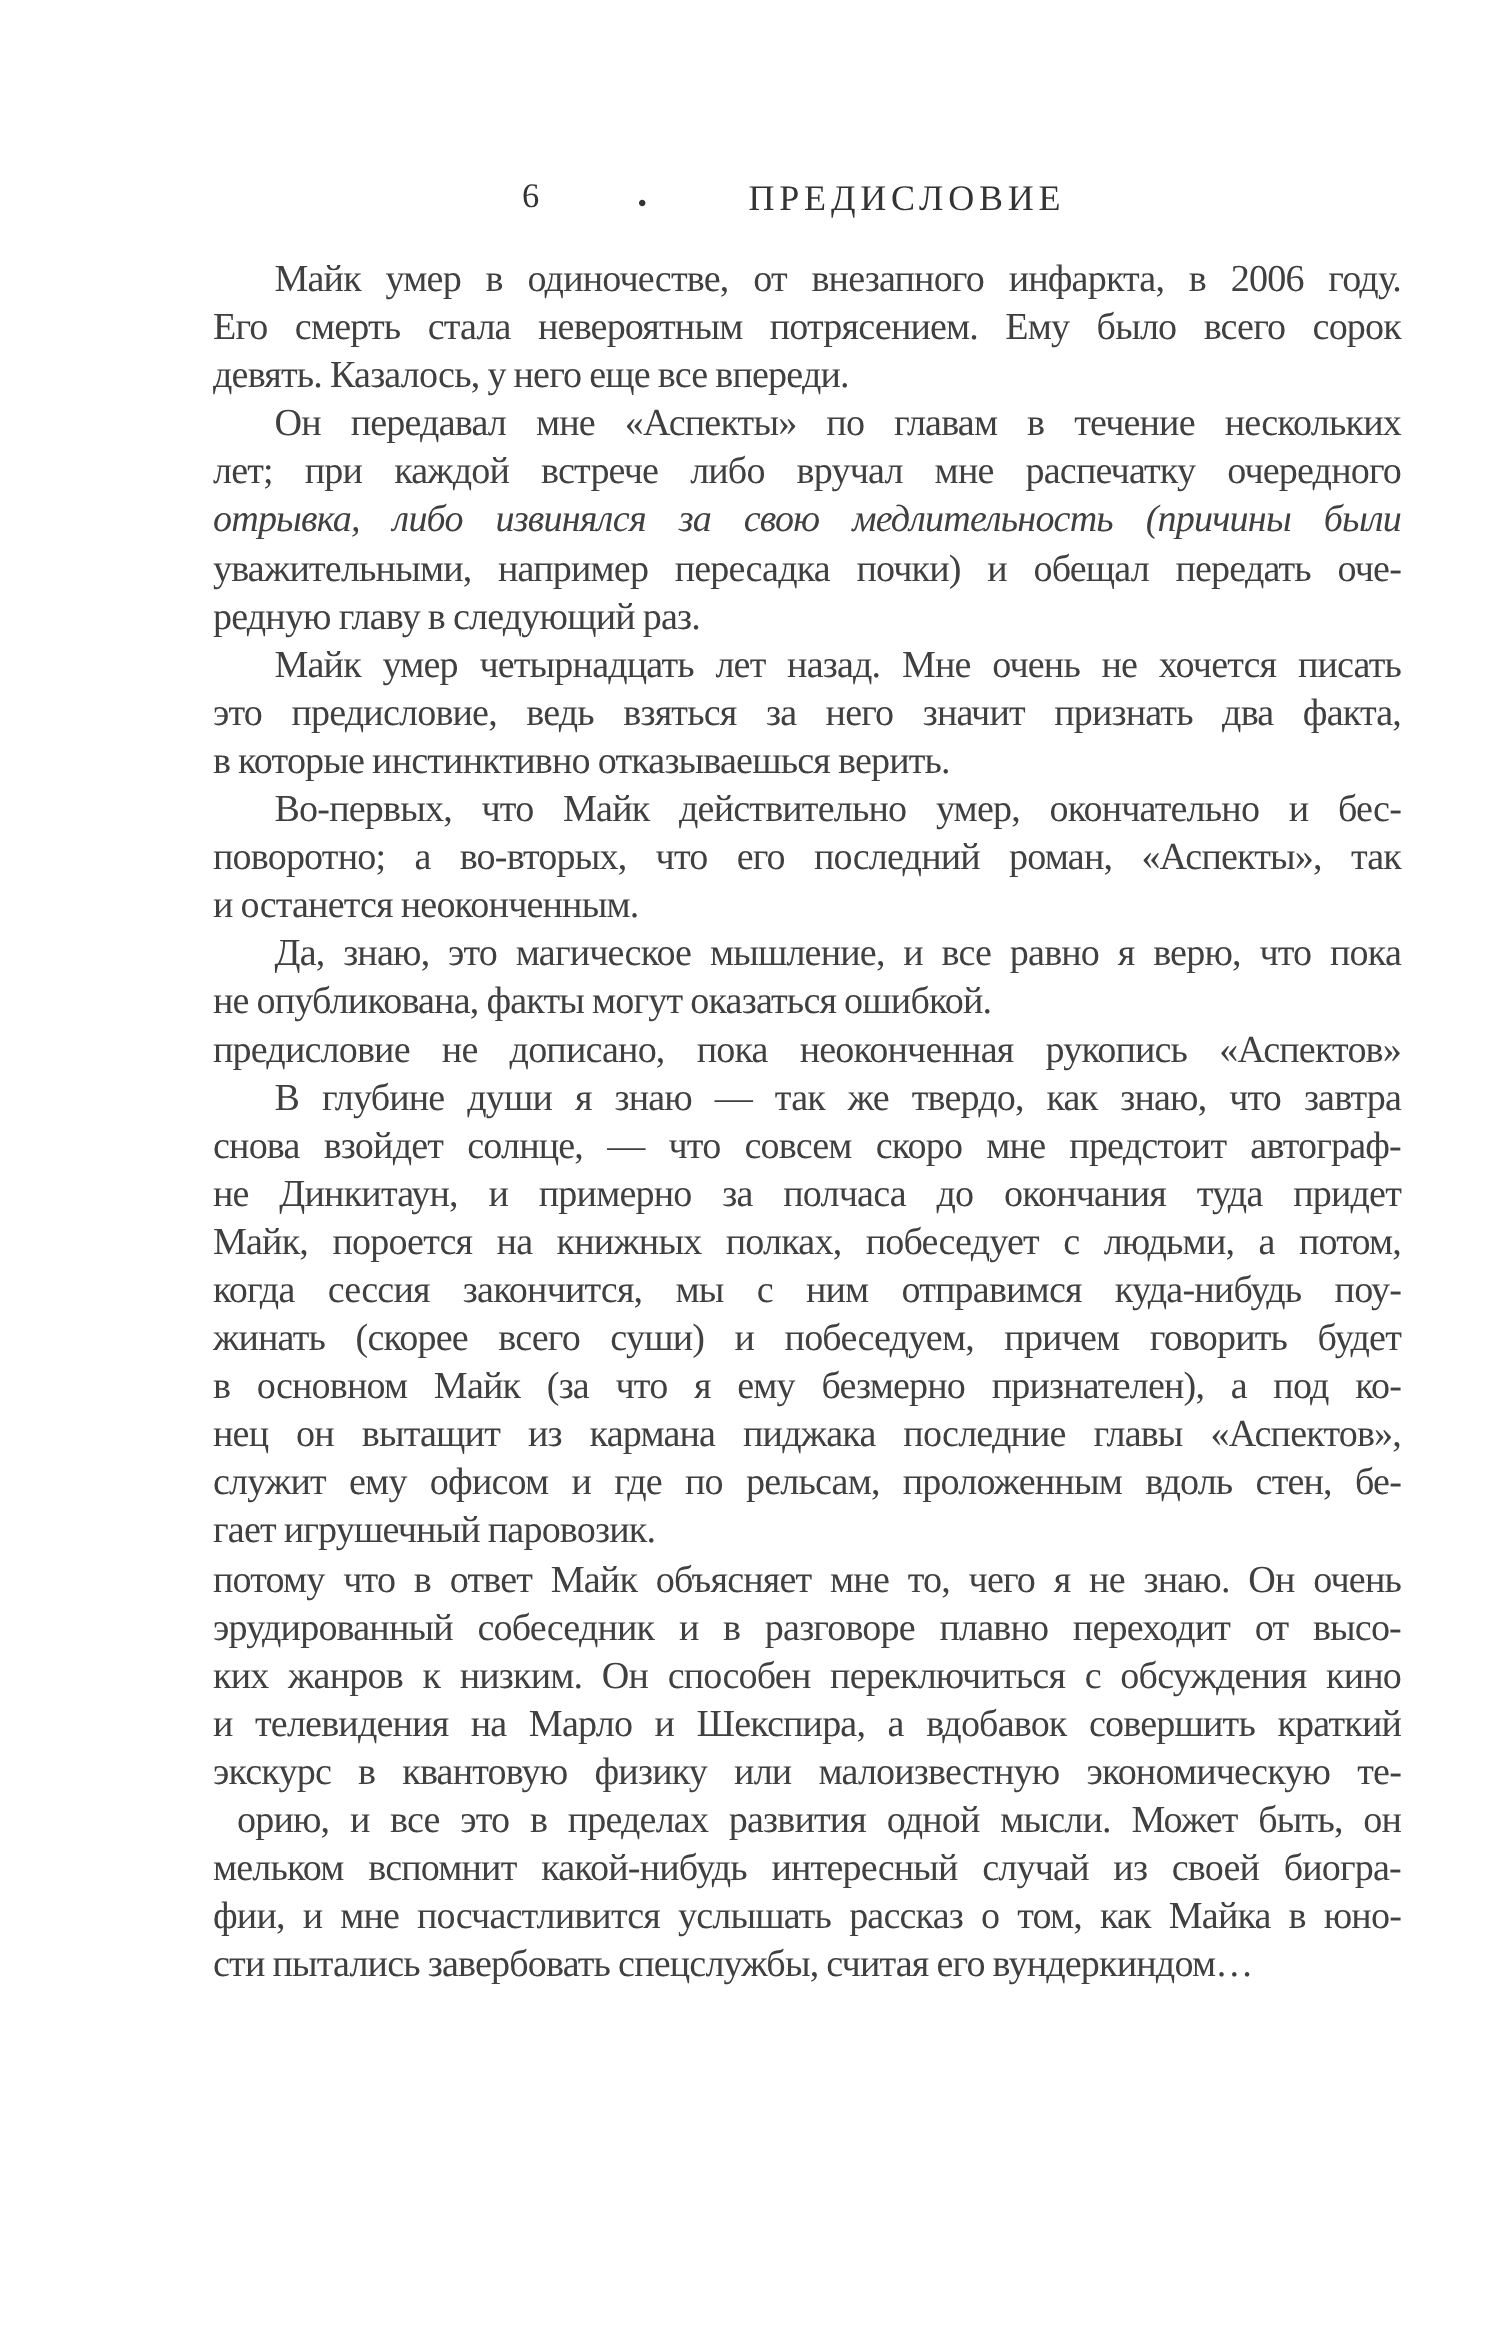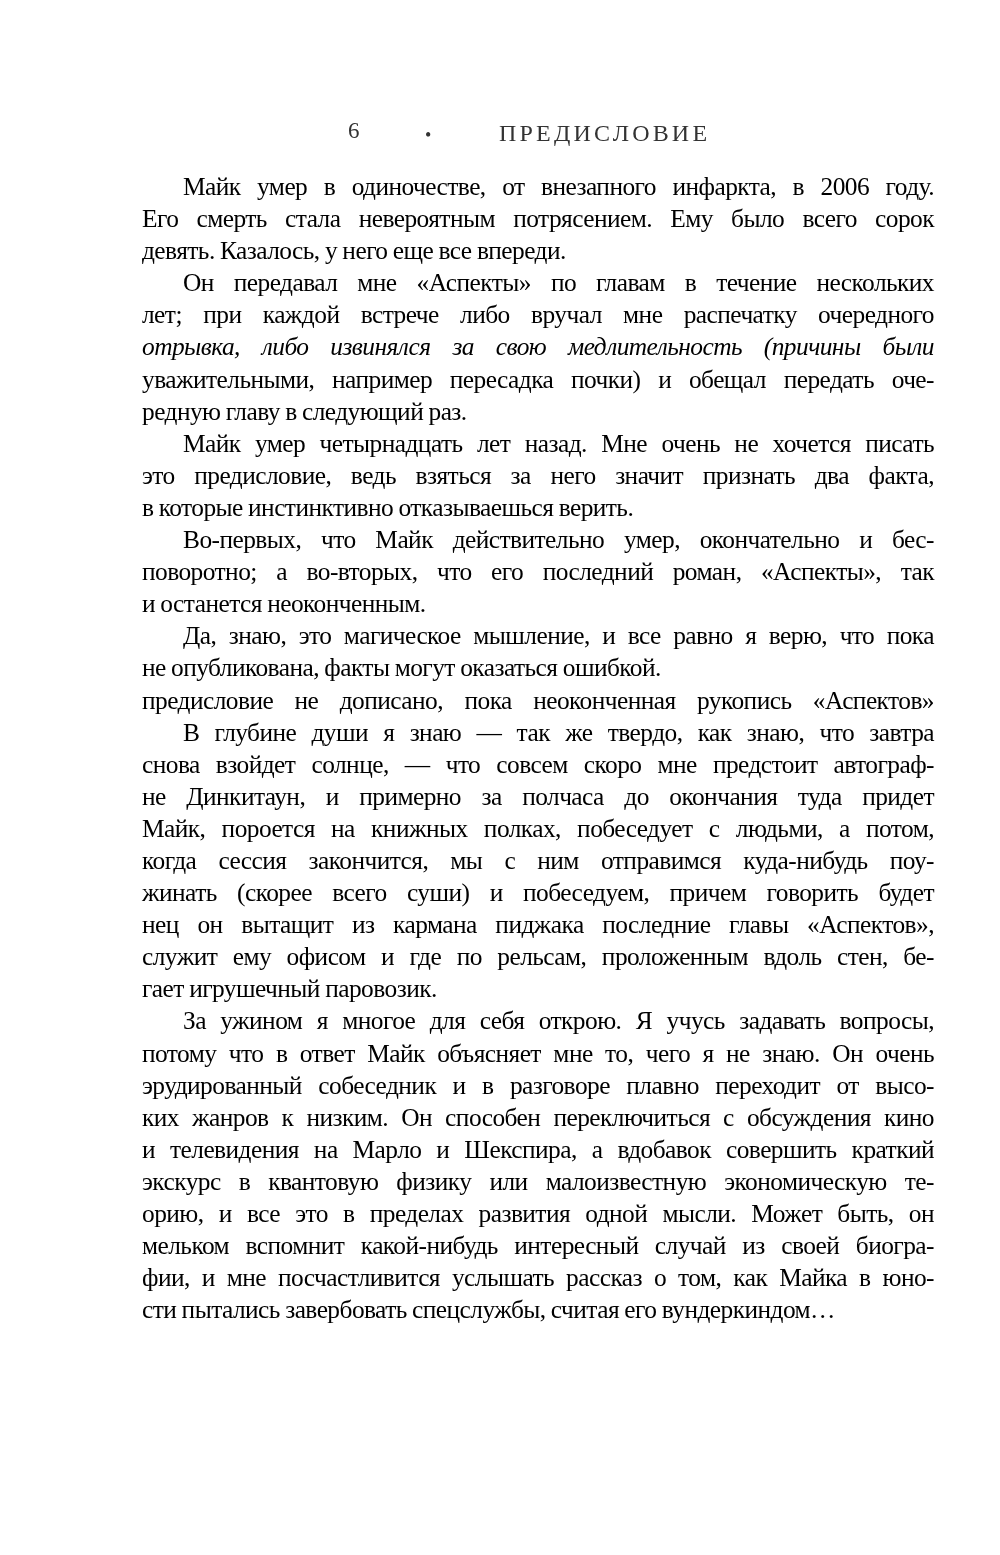--- a/index.html
+++ b/index.html
@@ -53,21 +53,21 @@
     .body-text {
       position: absolute;
       top: 170px;
       left: 0;
       width: 792px;
       font-size: 25.4px;
       line-height: 32.1px;
       text-align: justify;
       letter-spacing: -0.55px;
       word-spacing: -0.5px;
-      color: #000000;
+      color: #404040;
     }
     .body-text p {
       margin: 0;
       text-indent: 41px;
       hyphens: manual;
     }
     .body-text p .line {
       display: block;
       text-align: justify;
       text-align-last: justify;
@@ -115,30 +115,30 @@
         <span class="line last" style="text-indent: 0px;">не опубликована, факты могут оказаться ошибкой.</span>
         <span class="line" style="text-indent: 0px;">предисловие не дописано, пока неоконченная рукопись «Аспектов»</span>
       </p>
       <p>
         <span class="line">В глубине души я знаю — так же твердо, как знаю, что завтра</span>
         <span class="line" style="text-indent: 0px;">снова взойдет солнце, — что совсем скоро мне предстоит автограф-</span>
         <span class="line" style="text-indent: 0px;">не Динкитаун, и примерно за полчаса до окончания туда придет</span>
         <span class="line" style="text-indent: 0px;">Майк, пороется на книжных полках, побеседует с людьми, а потом,</span>
         <span class="line" style="text-indent: 0px;">когда сессия закончится, мы с ним отправимся куда-нибудь поу-</span>
         <span class="line" style="text-indent: 0px;">жинать (скорее всего суши) и побеседуем, причем говорить будет</span>
+        <span class="line" style="text-indent: 0px;">в основном Майк (за что я ему безмерно признателен), а под ко-</span>
         <span class="line" style="text-indent: 0px;">нец он вытащит из кармана пиджака последние главы «Аспектов»,</span>
         <span class="line" style="text-indent: 0px;">служит ему офисом и где по рельсам, проложенным вдоль стен, бе-</span>
         <span class="line last" style="text-indent: 0px;">гает игрушечный паровозик.</span>
       </p>
       <p>
-        <span class="line">За ужином я многое для себя открою. Я учусь задавать вопросы,</span>
         <span class="line" style="text-indent: 0px;">потому что в ответ Майк объясняет мне то, чего я не знаю. Он очень</span>
         <span class="line" style="text-indent: 0px;">эрудированный собеседник и в разговоре плавно переходит от высо-</span>
         <span class="line" style="text-indent: 0px;">ких жанров к низким. Он способен переключиться с обсуждения кино</span>
         <span class="line" style="text-indent: 0px;">и телевидения на Марло и Шекспира, а вдобавок совершить краткий</span>
         <span class="line" style="text-indent: 0px;">экскурс в квантовую физику или малоизвестную экономическую те-</span>
-        <span class="line" style="text-indent: 0px;">орию, и все это в пределах развития одной мысли. Может быть, он</span>
+        <span class="line" style="text-indent: 0px; margin-left: 16px;">орию, и все это в пределах развития одной мысли. Может быть, он</span>
         <span class="line" style="text-indent: 0px;">мельком вспомнит какой-нибудь интересный случай из своей биогра-</span>
         <span class="line" style="text-indent: 0px;">фии, и мне посчастливится услышать рассказ о том, как Майка в юно-</span>
         <span class="line last" style="text-indent: 0px;">сти пытались завербовать спецслужбы, считая его вундеркиндом…</span>
       </p>
     </div>
 </div>
 
 </body></html>

